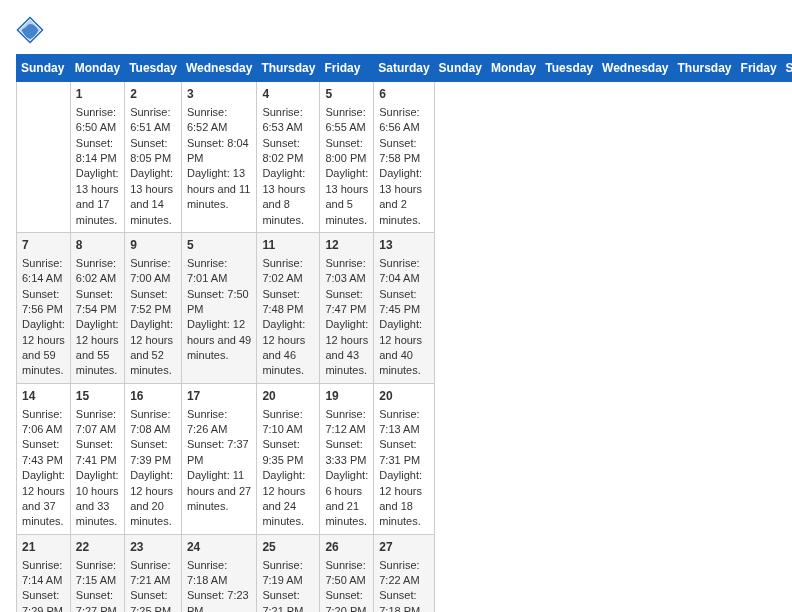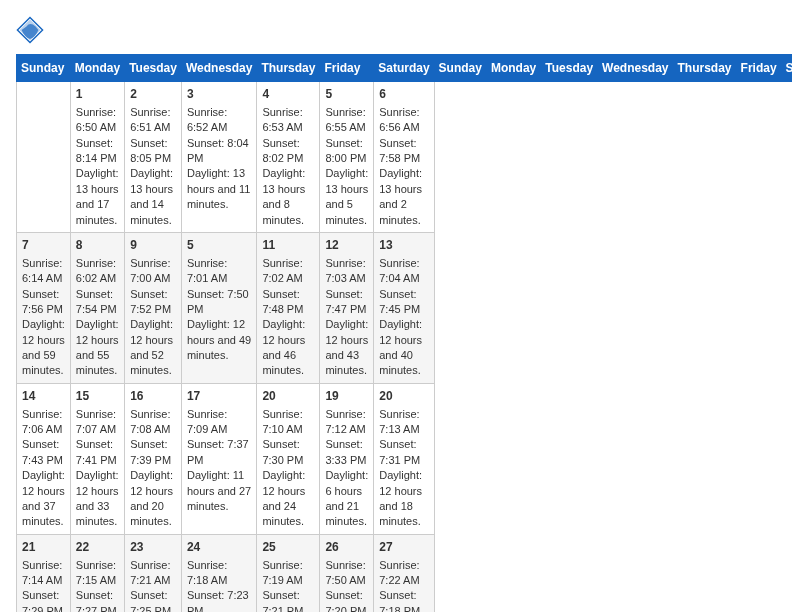--- a/index.html
+++ b/index.html
@@ -212,38 +212,38 @@
         <td>
           <span class="day-number">14</span>
           <div>Sunrise: 7:06 AM</div>
           <div>Sunset: 7:43 PM</div>
           <div>Daylight: 12 hours and 37 minutes.</div>
         </td>
         <td>
           <span class="day-number">15</span>
           <div>Sunrise: 7:07 AM</div>
           <div>Sunset: 7:41 PM</div>
-          <div>Daylight: 12 hours and 33 minutes.</div>
+          <div>Daylight: 10 hours and 33 minutes.</div>
         </td>
         <td>
           <span class="day-number">16</span>
           <div>Sunrise: 7:08 AM</div>
           <div>Sunset: 7:39 PM</div>
           <div>Daylight: 12 hours and 20 minutes.</div>
         </td>
         <td>
           <span class="day-number">17</span>
-          <div>Sunrise: 7:09 AM</div>
+          <div>Sunrise: 7:26 AM</div>
           <div>Sunset: 7:37 PM</div>
           <div>Daylight: 11 hours and 27 minutes.</div>
         </td>
         <td>
           <span class="day-number">20</span>
           <div>Sunrise: 7:10 AM</div>
-          <div>Sunset: 7:30 PM</div>
+          <div>Sunset: 9:35 PM</div>
           <div>Daylight: 12 hours and 24 minutes.</div>
         </td>
         <td>
           <span class="day-number">19</span>
           <div>Sunrise: 7:12 AM</div>
           <div>Sunset: 3:33 PM</div>
           <div>Daylight: 6 hours and 21 minutes.</div>
         </td>
         <td>
           <span class="day-number">20</span>

